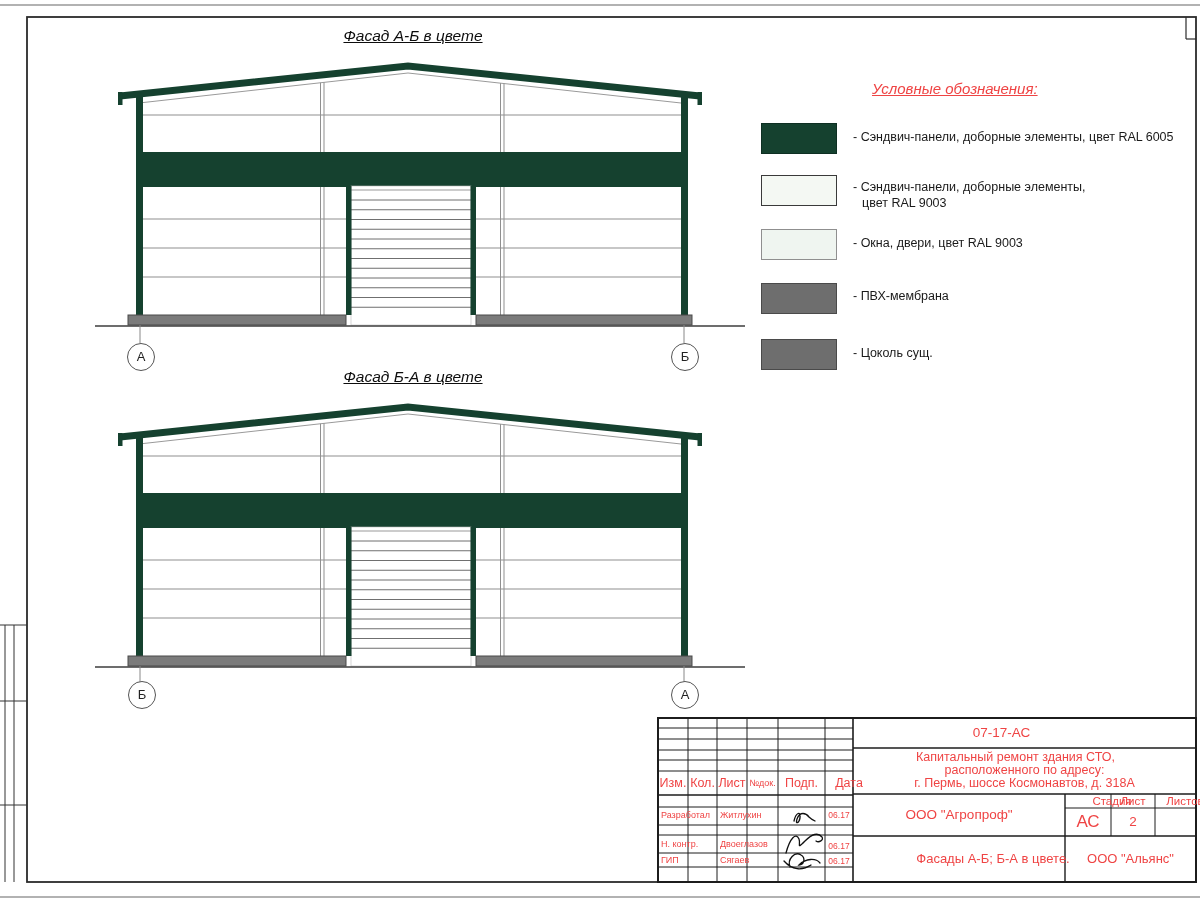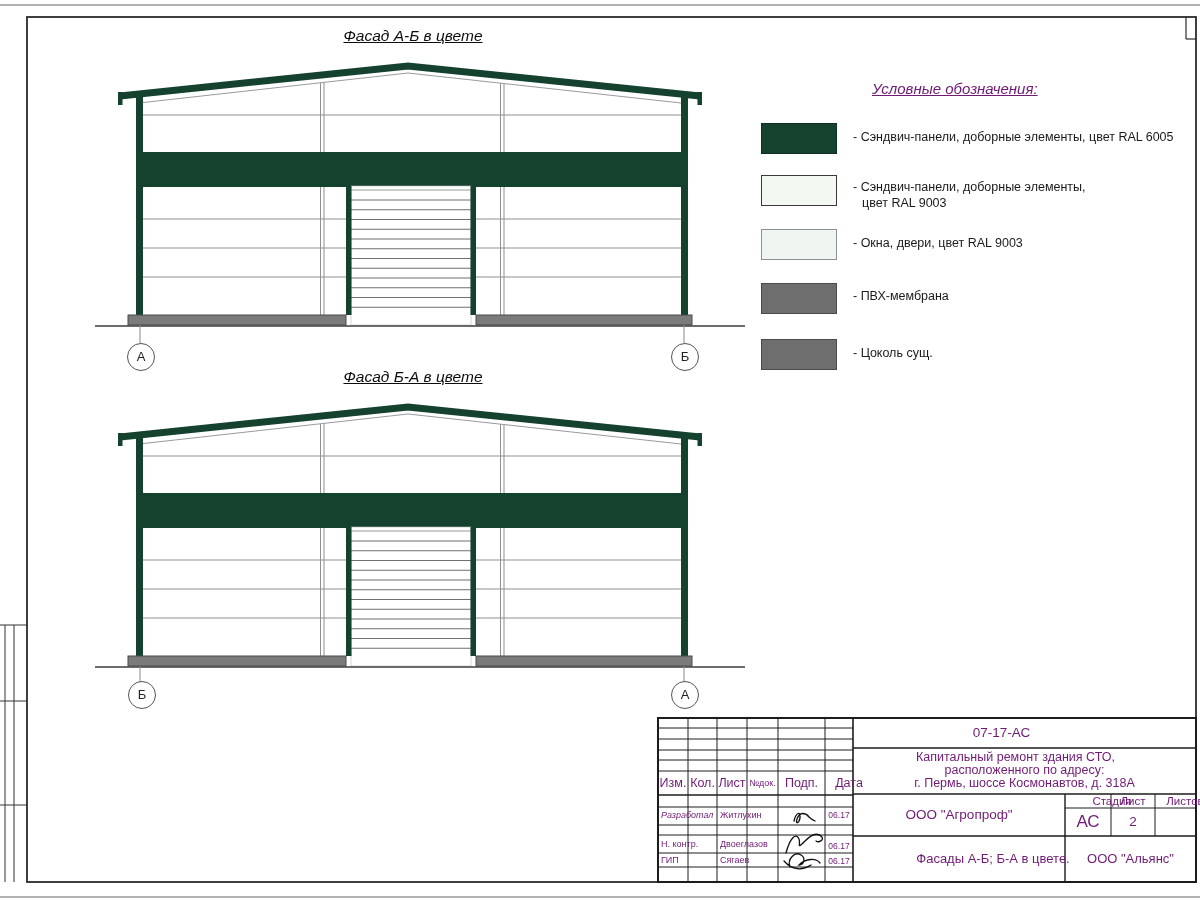--- a/index.html
+++ b/index.html
@@ -1,19 +1,19 @@
 <!DOCTYPE html>
 <html><head>
 <meta charset="utf-8">
 <style>
   html,body{margin:0;padding:0;}
   body{width:1200px;height:900px;position:relative;overflow:hidden;background:#ffffff;
        font-family:"Liberation Sans", sans-serif;color:#111;}
   svg.lineart{position:absolute;left:0;top:0;}
-  .t{position:absolute;white-space:nowrap;color:#701a75;}
+  .t{position:absolute;white-space:nowrap;color:#ef4444;}
   .c{text-align:center;}
   .ital{font-style:italic;}
   .und{text-decoration:underline;}
   .axis-circle{position:absolute;width:26px;height:26px;border:1.4px solid #555;border-radius:50%;
                background:#fff;text-align:center;line-height:25px;font-size:13px;color:#222;}
   .swatch{position:absolute;left:761px;width:76px;height:31px;border:1px solid #444;box-sizing:border-box;}
   .legend-label{position:absolute;font-size:12.5px;color:#1a1a1a;}
   .facade-title{position:absolute;width:300px;text-align:center;font-size:15.5px;
                 font-style:italic;text-decoration:underline;color:#0d0d0d;}
 </style>
@@ -197,21 +197,21 @@
 <div class="t c" style="left:887px;top:836px;width:212px;line-height:46px;font-size:13px;">Фасады А-Б; Б-А в цвете.</div>
 <div class="t c" style="left:1065px;top:836px;width:131px;line-height:46px;font-size:13px;">ООО "Альянс"</div>
 
 <div class="t c" style="left:658px;top:771px;width:30px;line-height:24px;font-size:12.5px;">Изм.</div>
 <div class="t c" style="left:688px;top:771px;width:29px;line-height:24px;font-size:12.5px;">Кол.</div>
 <div class="t c" style="left:717px;top:771px;width:30px;line-height:24px;font-size:12.5px;">Лист</div>
 <div class="t c" style="left:747px;top:771px;width:31px;line-height:24px;font-size:9px;">№док.</div>
 <div class="t c" style="left:778px;top:771px;width:47px;line-height:24px;font-size:12.5px;">Подп.</div>
 <div class="t c" style="left:825px;top:771px;width:48px;line-height:24px;font-size:12.5px;">Дата</div>
 
-<div class="t" style="left:661px;top:810px;font-size:9px;font-style:italic;">Разработал</div>
+<div class="t" style="left:661px;top:810px;font-size:9px;">Разработал</div>
 <div class="t" style="left:720px;top:810px;font-size:9px;">Житлухин</div>
 <div class="t c" style="left:826px;top:810px;width:26px;font-size:8.5px;">06.17</div>
 <div class="t" style="left:661px;top:839px;font-size:9px;">Н. контр.</div>
 <div class="t" style="left:720px;top:839px;font-size:9px;">Двоеглазов</div>
 <div class="t c" style="left:826px;top:841px;width:26px;font-size:8.5px;">06.17</div>
 <div class="t" style="left:661px;top:855px;font-size:9px;">ГИП</div>
 <div class="t" style="left:720px;top:855px;font-size:9px;">Сягаев</div>
 <div class="t c" style="left:826px;top:856px;width:26px;font-size:8.5px;">06.17</div>
 
 </body></html>

